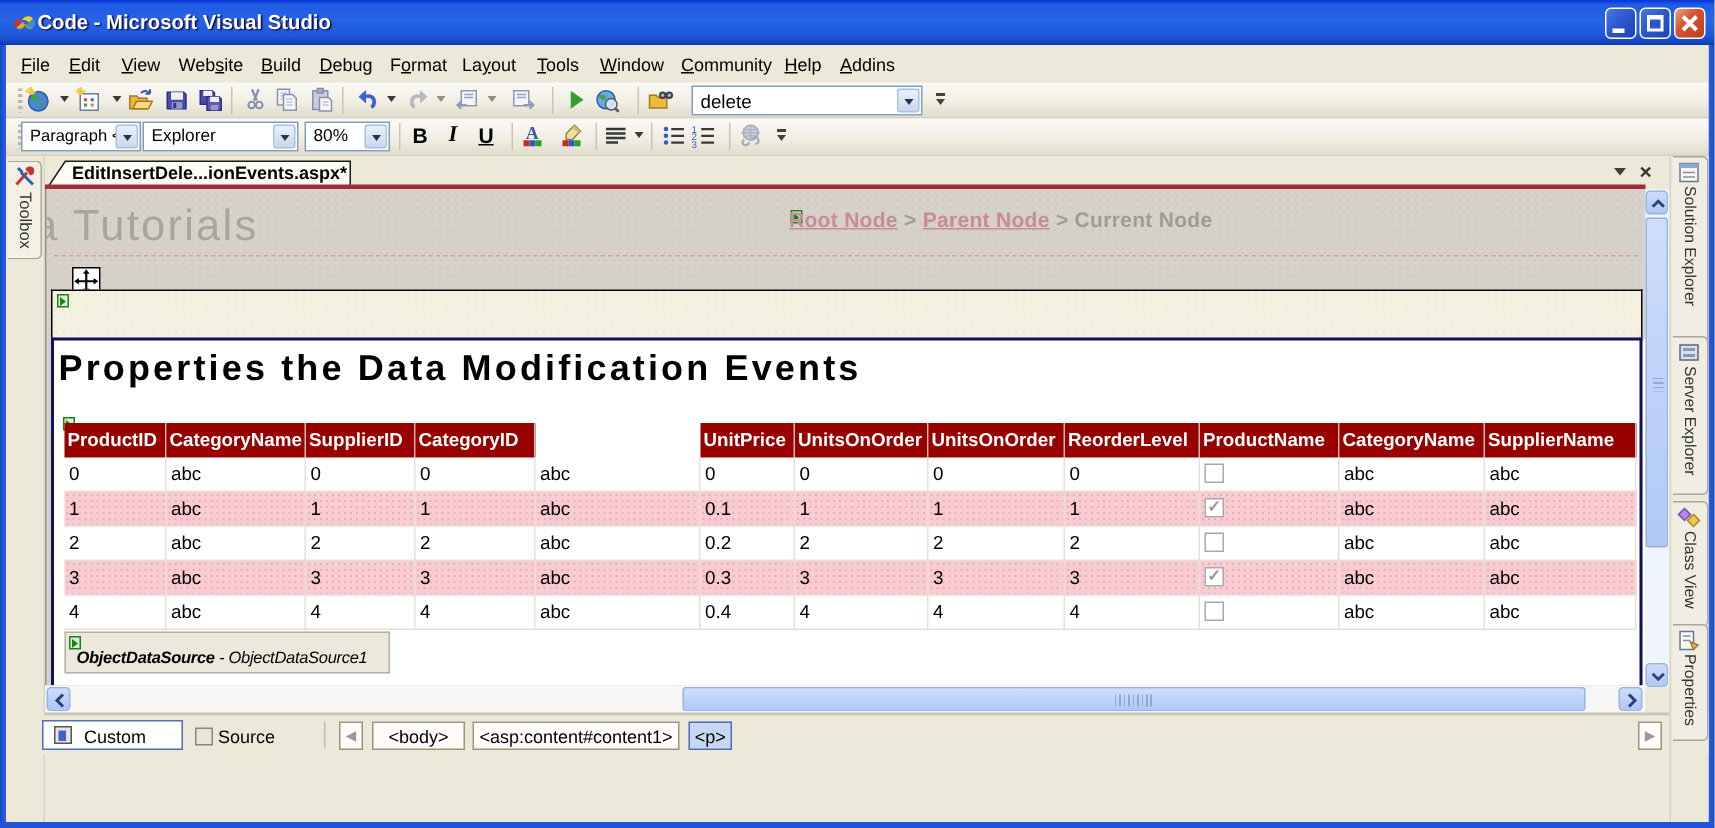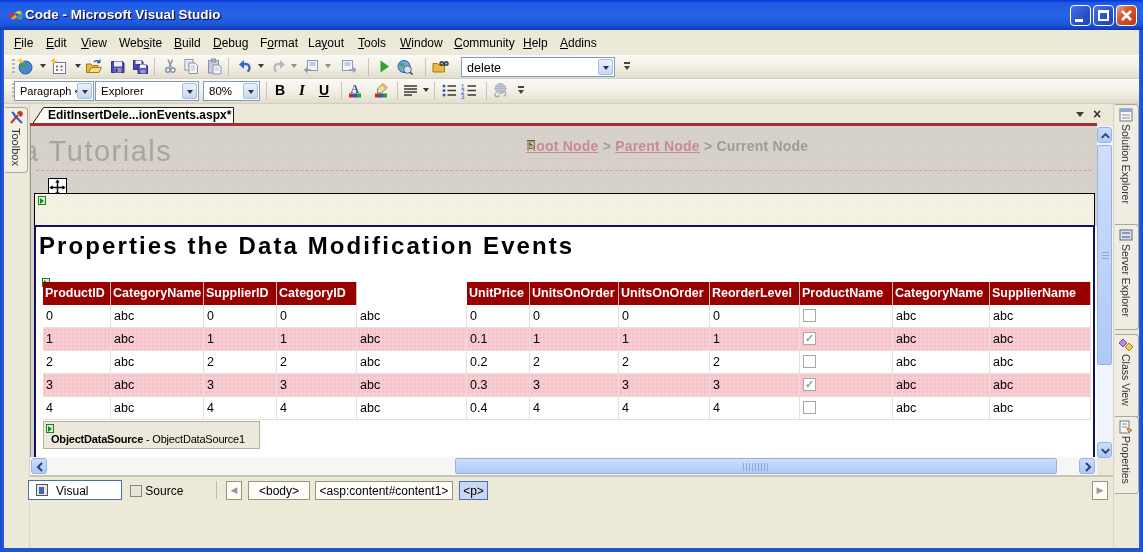--- a/index.html
+++ b/index.html
@@ -81,21 +81,21 @@
 .ghead span { position:absolute; left:2px; top:4px; }
 .gcell { position:absolute; height:23px; border-right:1px solid #E8E0D8; border-bottom:1px solid #E8E0D8; color:#000; }
 .gcell span { position:absolute; left:3px; top:4px; }
 .rowpink { background:#FBCBCF;
   background-image:radial-gradient(circle, rgba(130,130,190,.3) .6px, transparent .8px); background-size:4px 4px; }
 .cb { position:absolute; width:13px; height:13px; background:#fff; border:1px solid #A8A8A8; top:4px; left:14px; }
 .cbck { color:#9a9a9a; font-size:11px; line-height:11px; text-align:center; font-weight:bold; }
 
 
 #odsbox { position:absolute; left:7px; top:194px; width:217px; height:28px; background:#ECE8DB; border:1px solid #B4B0A0; }
-#odstxt { position:absolute; left:7px; top:11px; font-size:11px; white-space:nowrap; letter-spacing:-.2px; }
+#odstxt { position:absolute; left:7px; top:11px; font-size:11px; white-space:nowrap; letter-spacing:-.2px;font-style:italic; }
 
 
 .gg { position:absolute; width:8px; height:9px; background:#D8F0D0; border:1px solid #208020; }
 .gg:after { content:""; position:absolute; left:1px; top:1px; border-top:3px solid transparent; border-bottom:3px solid transparent; border-left:4px solid #208020; }
 
 
 #hscroll { left:30px; top:457px; width:1067px; height:18px; background:#F6F7F4; }
 #vscroll { left:1097px; top:126px; width:16px; height:332px; background:#F0F4FB; }
 .sbtn { position:absolute; background:linear-gradient(180deg,#CCDDFB,#B0C8F4); border:1px solid #98B4E4; border-radius:3px; color:#27437C; }
 .sthumb { background:linear-gradient(180deg,#CFDEFB,#AFC9F6); border:1px solid #96B2E4; border-radius:2px; }
@@ -612,21 +612,21 @@
           <path d="M4 6 L8 10 L12 6" fill="none" stroke="#27437C" stroke-width="2"></path>
         </svg></div>
   </div>
 
   <div class="abs" style="left:30px; top:475px; width:1083px; height:2px; background:#C9C5B6;"></div>
 
   <div class="abs" id="tagbar">
     <div class="tagbtn" id="btnDesign">
         <span style="position:absolute;left:7px;top:3px;width:12px;height:12px;border:1px solid #555;background:#E8E6DA"></span>
         <span style="position:absolute;left:10px;top:6px;width:5px;height:7px;background:#3C64C8"></span>
-        <span style="position:absolute;left:27px;top:3px">Visual</span>
+        <span style="position:absolute;left:27px;top:3px">Custom</span>
       </div>
     <span style="position:absolute;left:126px;top:7px"><span style="display:inline-block;width:12px;height:12px;border:1px solid #888;background:#E8E6DA;vertical-align:-2px"></span> Source</span>
     <div id="tagsep"></div>
     <div class="tagbtn" style="left:222px; width:16px; color:#999; padding-top:3px; font-size:9px;">◀</div>
     <div class="tagbtn" style="left:244px; width:62px;">&lt;body&gt;</div>
     <div class="tagbtn" style="left:311px; width:138px;">&lt;asp:content#content1&gt;</div>
     <div class="tagbtn" style="left:455px; width:29px; background:#C8D8F4; border-color:#4A6FB5;">&lt;p&gt;</div>
     <div class="tagbtn" style="left:1088px; width:16px; color:#999; padding-top:3px; font-size:9px;">▶</div>
   </div>
 

